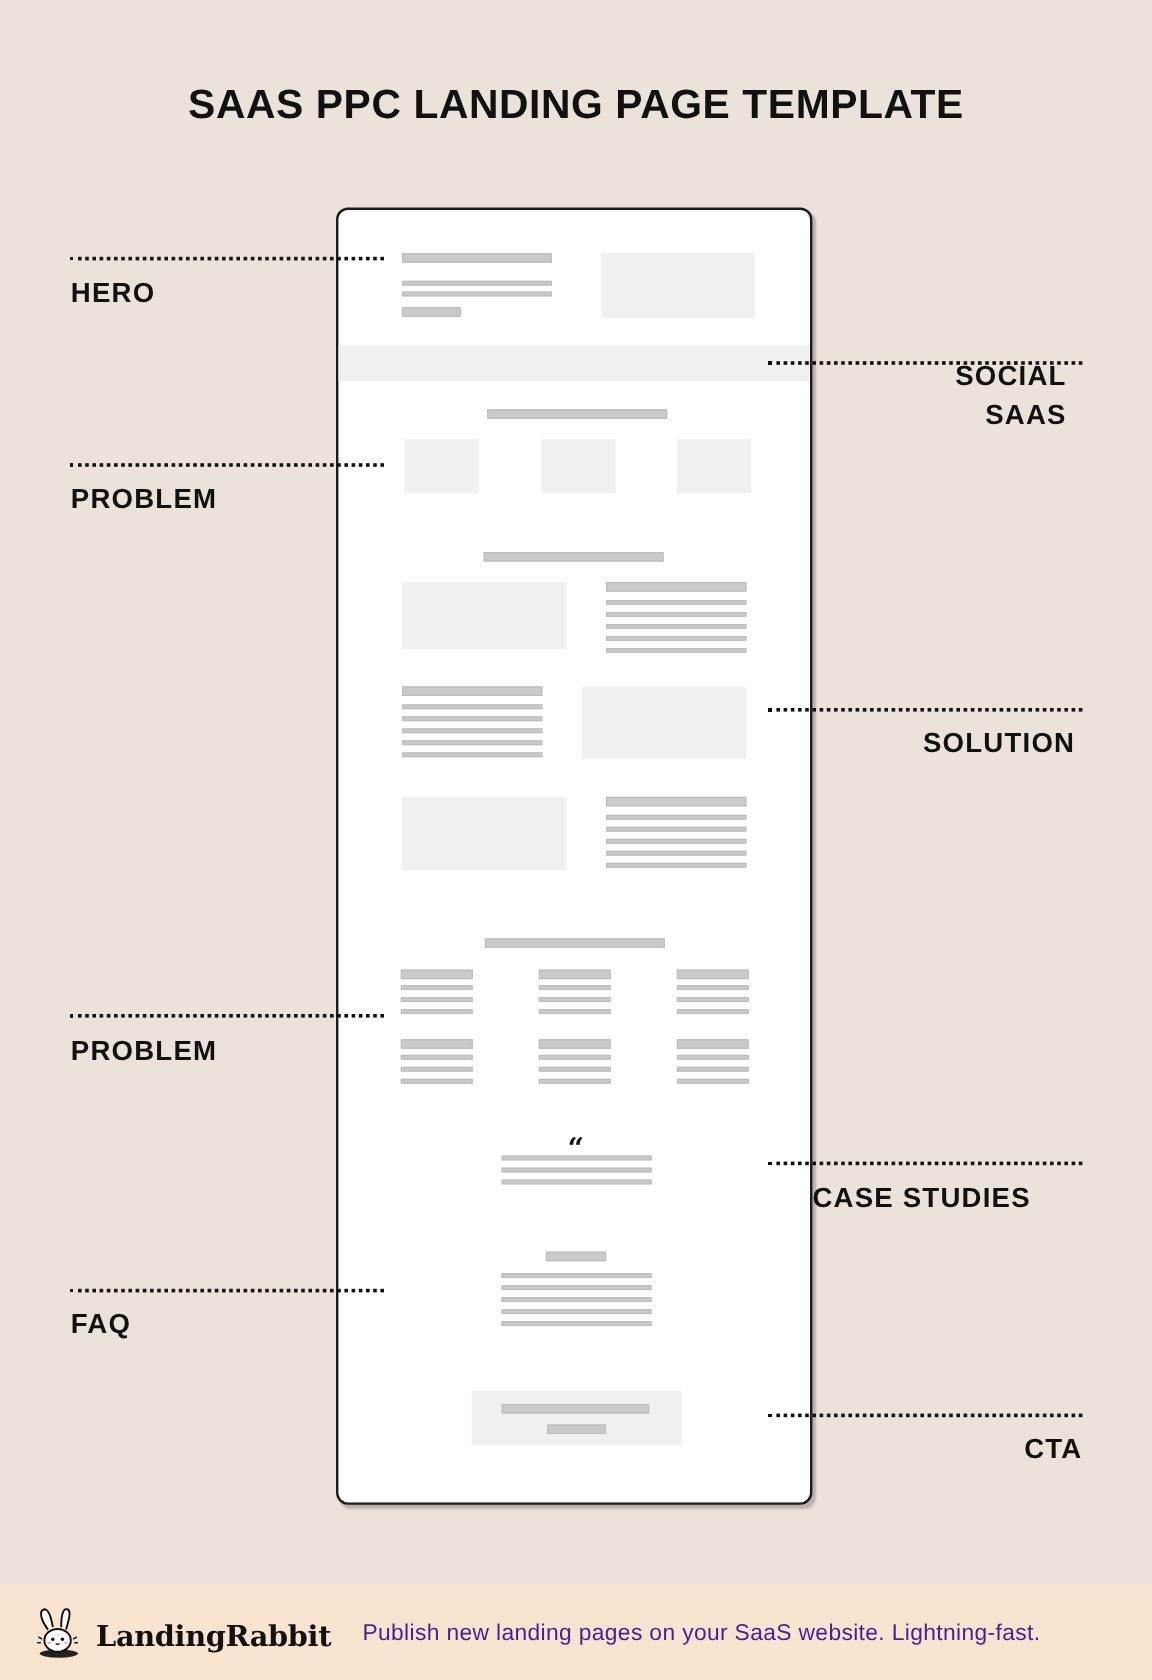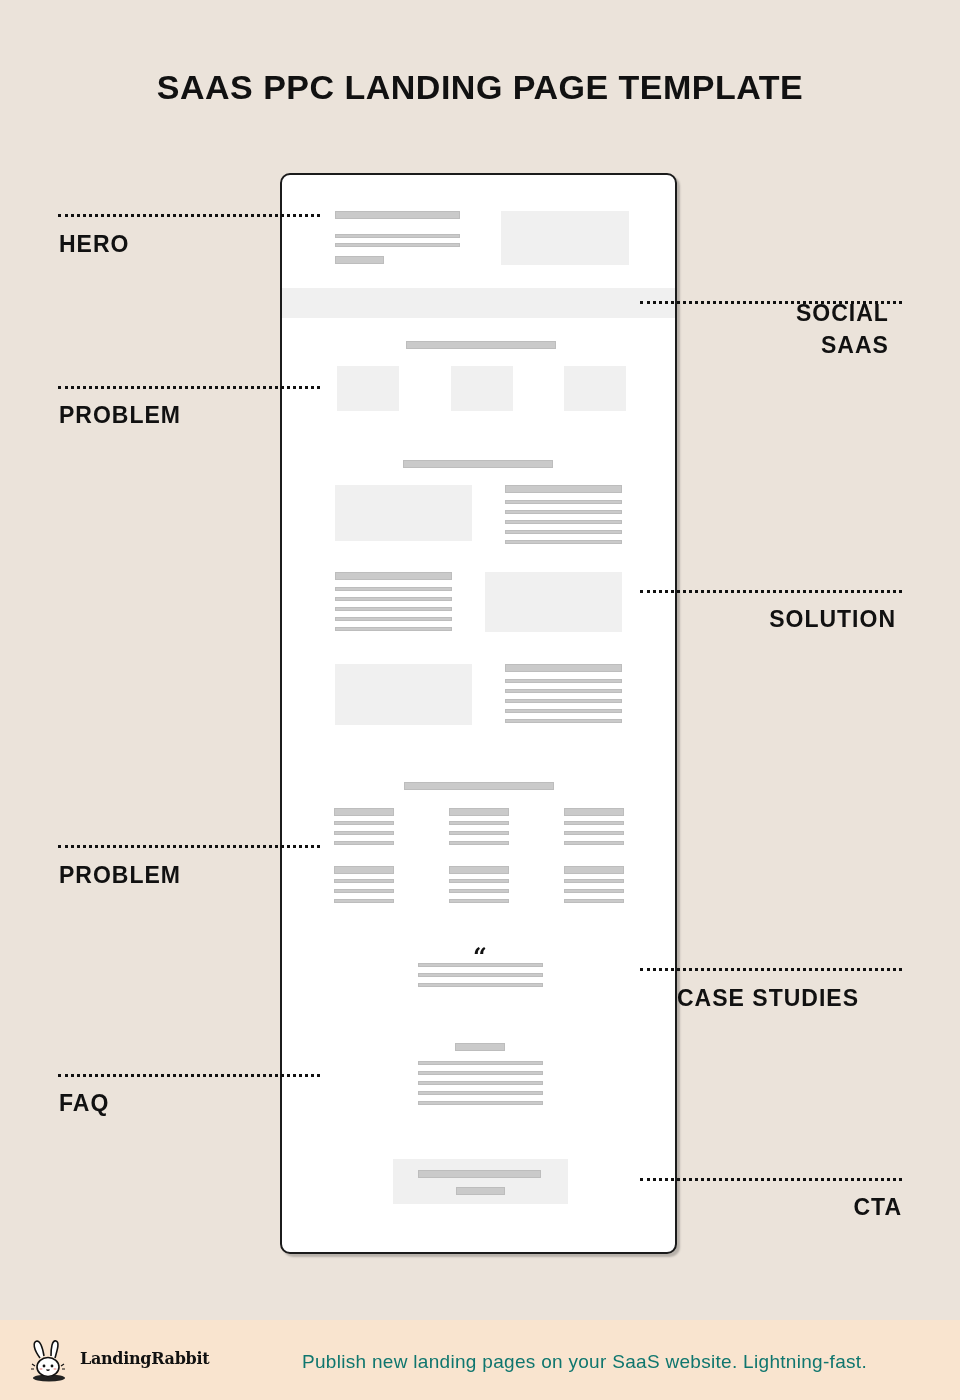--- a/index.html
+++ b/index.html
@@ -37,26 +37,26 @@
     .quote {
       position: absolute; font-family: "DejaVu Serif", serif; font-weight: 700;
       font-size: 24px; line-height: 20px; color: #111;
     }
     .footer {
       position: absolute; left: 0; top: 1320px; width: 960px; height: 80px;
       background: #f9e4cf;
     }
     .brand {
       position: absolute; left: 80px; top: 1349px;
-      font-family: "DejaVu Serif", serif; font-weight: 700; font-size: 16px;
+      font-family: "DejaVu Serif", serif; font-weight: 700; font-size: 24px;
       color: #111; letter-spacing: -0.3px;
     }
     .tagline {
       position: absolute; left: 302px; top: 1351px; font-size: 19px;
-      color: #0f766e; letter-spacing: 0.3px;
+      color: #4c1d95; letter-spacing: 0.3px;
     }
     .logo { position: absolute; left: 26px; top: 1338px; width: 46px; height: 46px; }
   </style>
 </head>
 <body>
 
 <div class="title">SAAS PPC LANDING PAGE TEMPLATE</div>
 
 <div class="frame">
 

